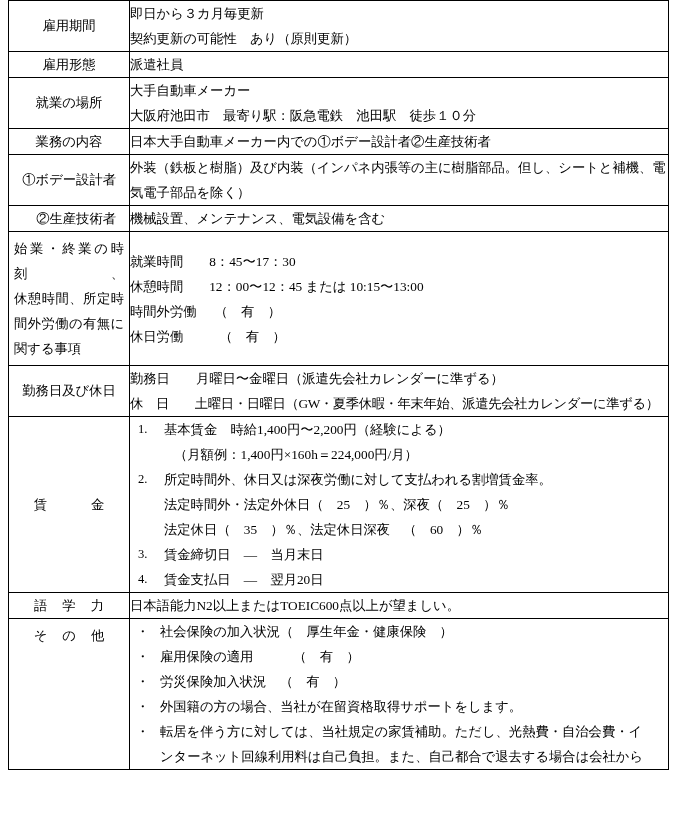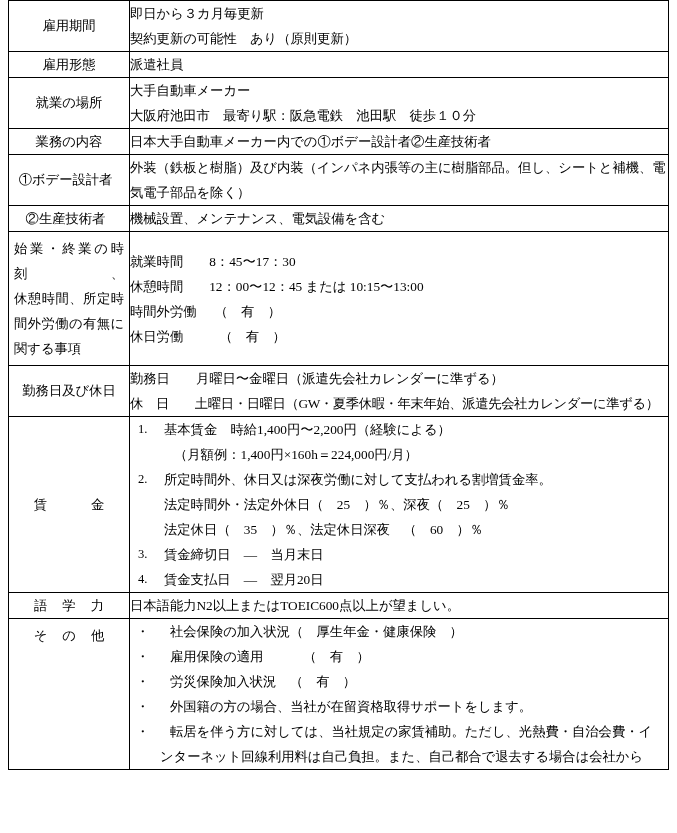--- a/index.html
+++ b/index.html
@@ -54,21 +54,22 @@
     letter-spacing: 44px;
     margin-right: -44px;
   }
   
   .label.spread3 .lbl-txt {
     letter-spacing: 15px;
     margin-right: -15px;
   }
   
   .label.right {
-    padding-right: 7px;
+    text-align: right;
+    padding-right: 13px;
   }
   
   .label.block {
     text-align: justify;
     text-align-last: justify;
     white-space: normal;
     font-size: 13.3px;
     line-height: 25px;
     padding: 4px 5px 4px 5px;
   }
@@ -132,21 +133,20 @@
     padding-left: 30px;
   }
   .bullist .bitem .bul {
     position: absolute;
     left: 6px;
     top: 0;
     font-size: 13.3px;
   }
   .bullist .bitem .btxt {
     display: block;
-    margin-left: 10px;
   }
   .bullist .bitem .btxt.nw { white-space: nowrap; }
   .bullist .bitem .cont {
     display: block;
     white-space: nowrap;
   }
 
   .gap-s { display: inline-block; width: 10px; }
   .gap-m { display: inline-block; width: 18px; }
   .gap-l { display: inline-block; width: 26px; }

